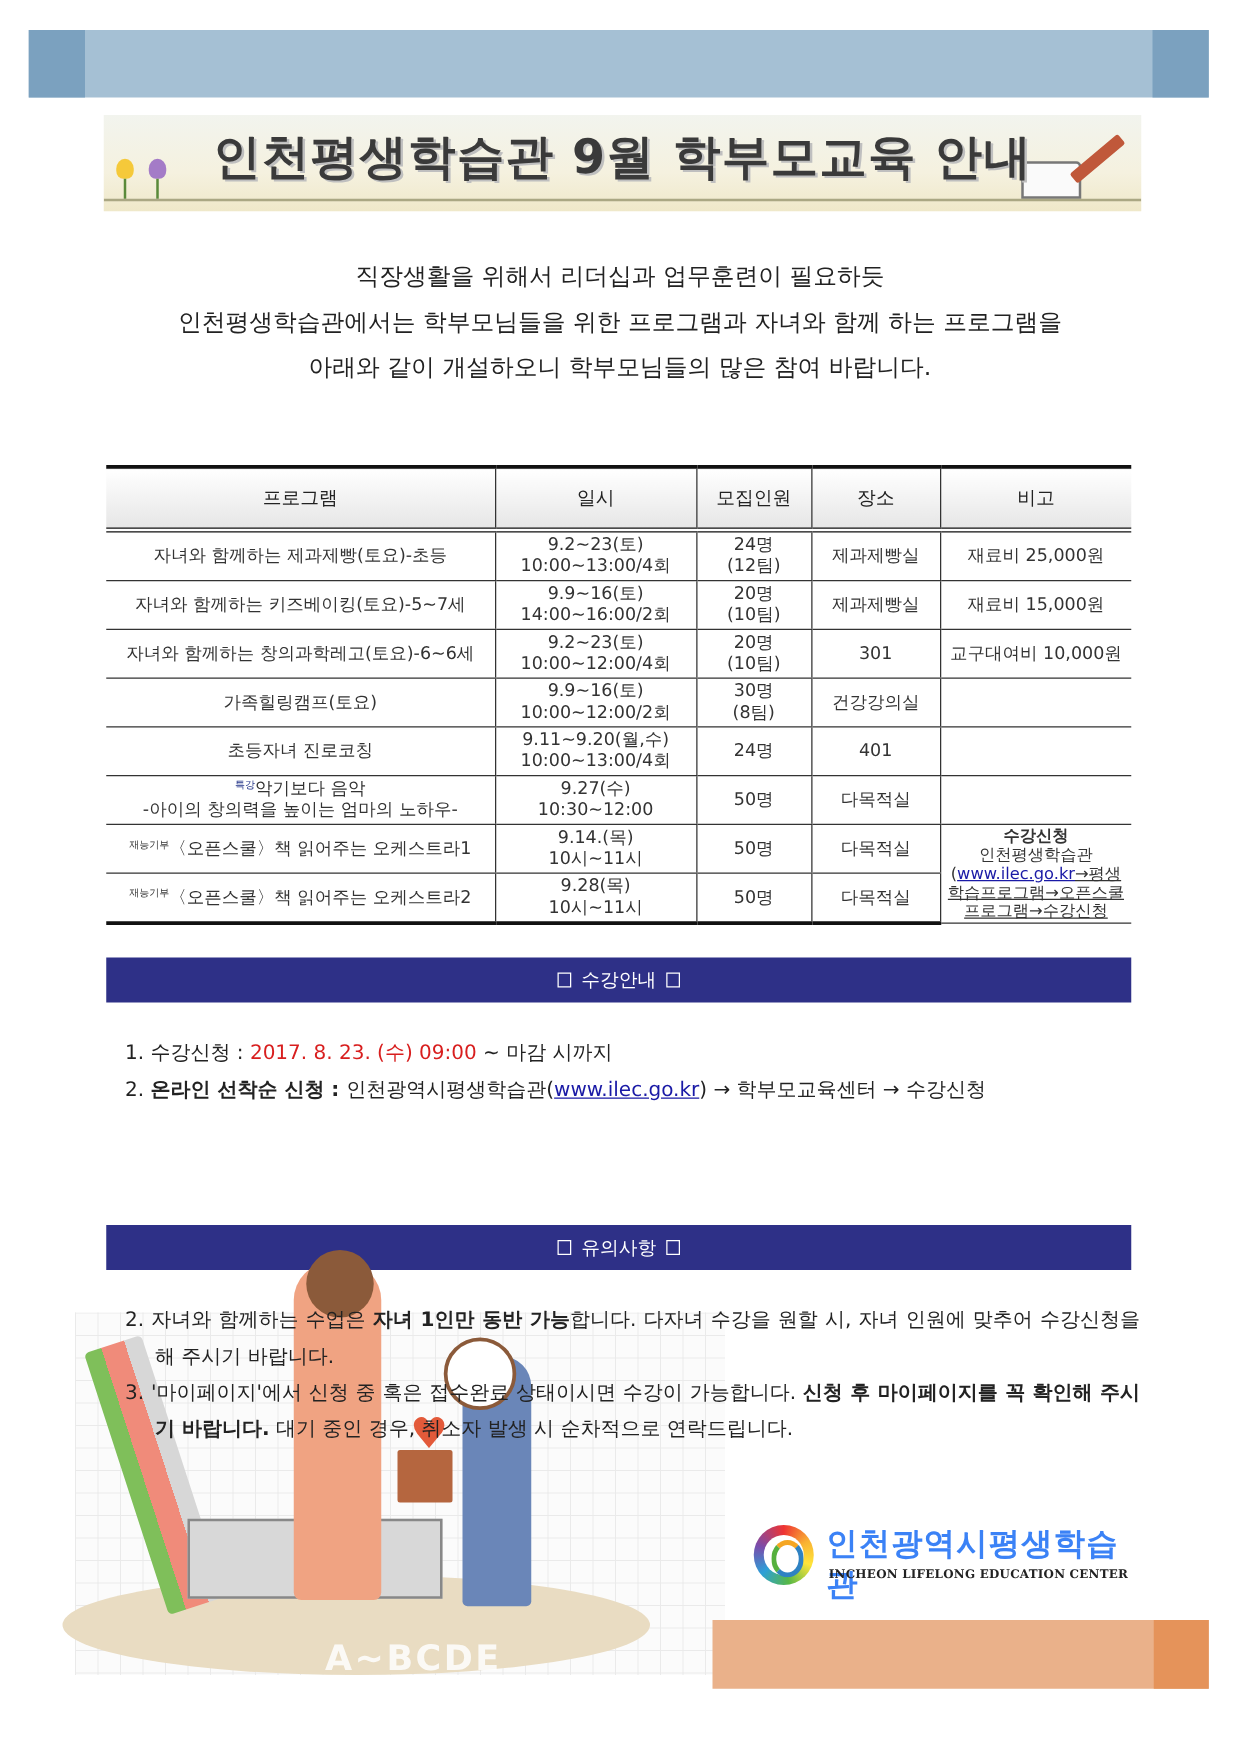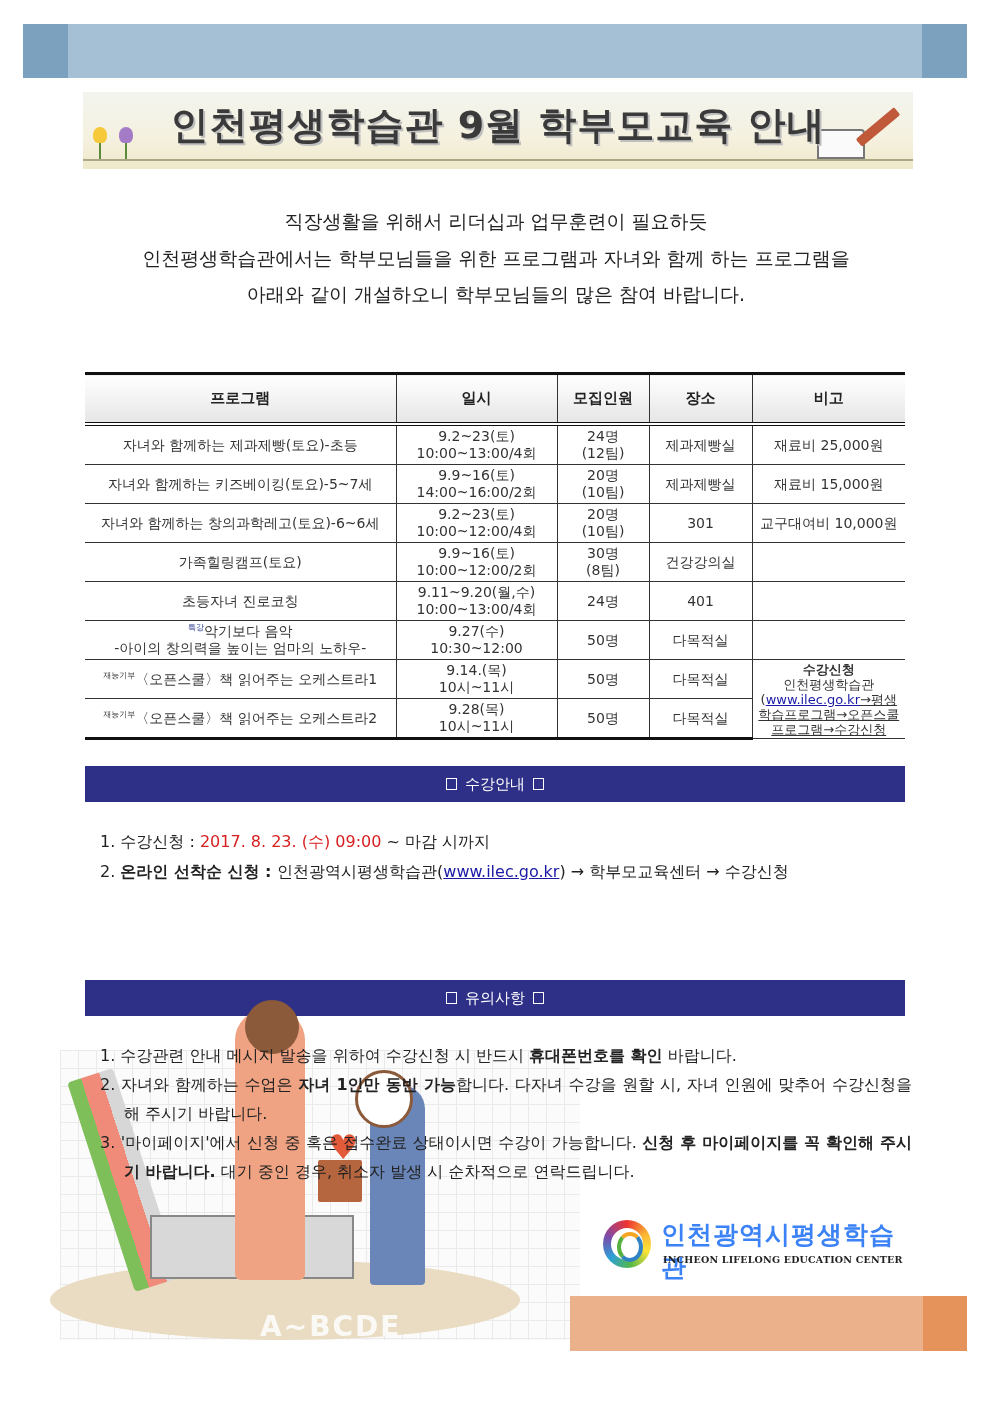--- a/index.html
+++ b/index.html
@@ -21,21 +21,21 @@
   .pencil { position:absolute; right:10px; top:30px; width:50px; height:10px;
             background:#c0583a; transform:rotate(-40deg); border-radius:2px; }
   .book { position:absolute; right:48px; bottom:10px; width:44px; height:26px;
           border:2px solid #777; border-radius:4px 4px 0 0; background:#fafafa; }
 
   .intro { position:absolute; left:60px; width:872px; top:203px; text-align:center;
            font-size:19px; line-height:36.5px; color:#222; }
 
   table.prog { position:absolute; left:85px; top:372px; width:820px; border-collapse:collapse;
                font-size:14px; color:#333; table-layout:fixed; }
-  table.prog th { height:45px; font-weight:bold; font-size:15px; color:#222;
+  table.prog th { height:45px; font-weight:normal; font-size:15px; color:#222;
                   background:linear-gradient(180deg,#ffffff 0%,#e6e6e6 100%);
                   border-top:3px solid #111; border-bottom:4px double #111; border-left:1px solid #333; }
   table.prog th:first-child { border-left:none; }
   table.prog td { text-align:center; vertical-align:middle; border-left:1px solid #333;
                   border-bottom:1px solid #333; height:38px; line-height:17px; padding:0 2px; }
   table.prog td:first-child { border-left:none; }
   table.prog tr:last-child td { border-bottom:3px solid #111; }
   table.prog td.note-cell { font-size:13px; line-height:15px; }
   sup.tag { font-size:8px; color:#223388; vertical-align:top; line-height:10px; }
   sup.tag.dark { color:#333; }
@@ -249,21 +249,20 @@
   <div class="woman"></div>
   <div class="woman-head"></div>
   <div class="kid"></div>
   <div class="kid-head"></div>
   <div class="pot"></div>
   <div class="heart">♥</div>
   <div class="floor-text">A~BCDE</div>
 </div>
 
 <ol class="notes-ol">
-  <li><span>1.</span> <span>수강관련 안내 메시지 발송을 위하여 수강신청 시 반드시 </span><span class="bold">휴대폰번호를 확인</span><span> 바랍니다.</span></li>
   <li><span>2.</span> <span>자녀와 함께하는 수업은 </span><span class="bold">자녀 1인만 동반 가능</span><span>합니다. 다자녀 수강을 원할 시, 자녀 인원에 맞추어 수강신청을 해 주시기 바랍니다.</span></li>
   <li><span>3.</span> <span>'마이페이지'에서 신청 중 혹은 접수완료 상태이시면 수강이 가능합니다. </span><span class="bold">신청 후 마이페이지를 꼭 확인해 주시기 바랍니다.</span><span> 대기 중인 경우, 취소자 발생 시 순차적으로 연락드립니다.</span></li>
 </ol>
 
 <div class="logo">
   <div class="logo-mark">
       <div class="inner"></div>
       <div class="swirl"></div>
     </div>
   <div class="logo-ko">인천광역시평생학습관</div>

